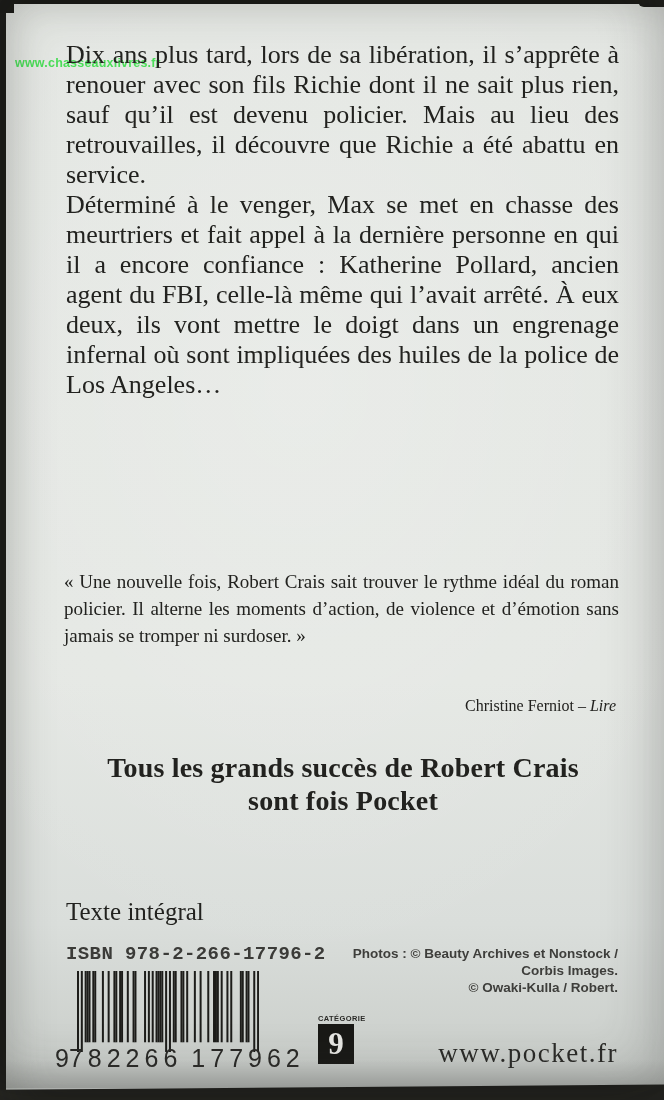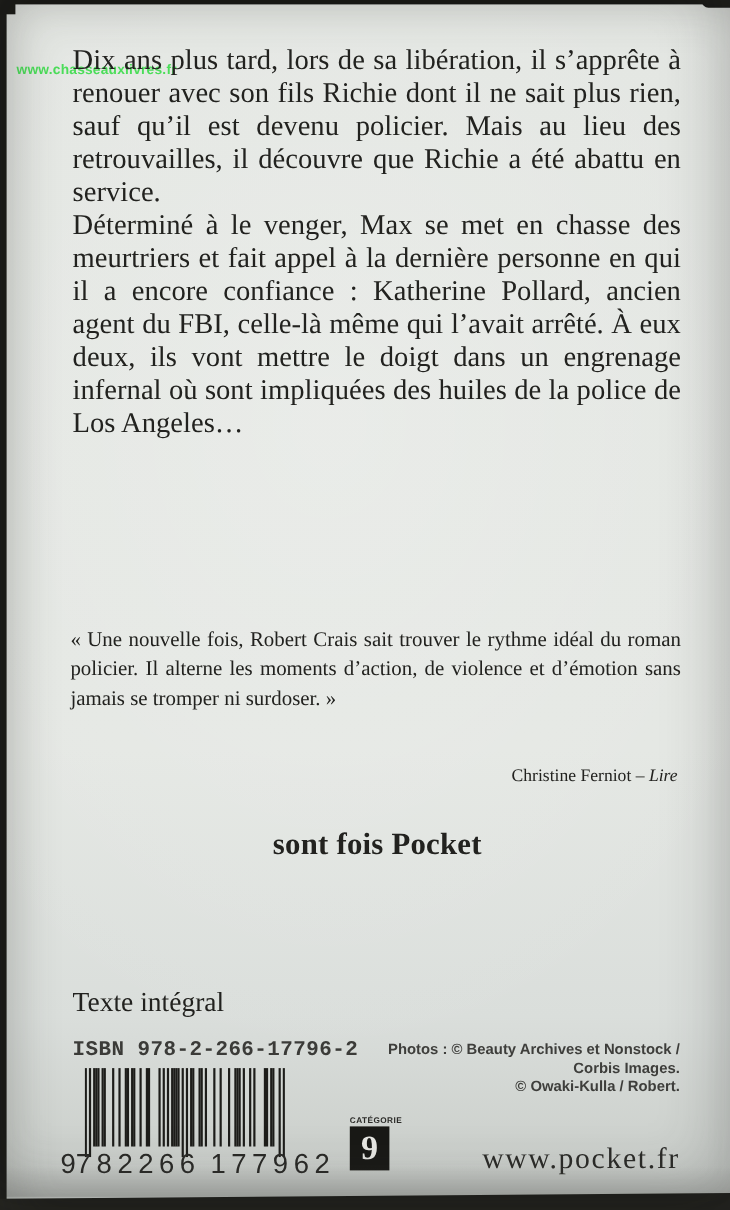--- a/index.html
+++ b/index.html
@@ -76,20 +76,21 @@
   <div class="synopsis">
     <p>Dix ans plus tard, lors de sa libération, il s’apprête à renouer avec son fils Richie dont il ne sait plus rien, sauf qu’il est devenu policier. Mais au lieu des retrouvailles, il découvre que Richie a été abattu en service.</p>
     <p>Déterminé à le venger, Max se met en chasse des meurtriers et fait appel à la dernière personne en qui il a encore confiance : Katherine Pollard, ancien agent du FBI, celle-là même qui l’avait arrêté. À eux deux, ils vont mettre le doigt dans un engrenage infernal où sont impliquées des huiles de la police de Los Angeles…</p>
   </div>
 
   <div class="quote">« Une nouvelle fois, Robert Crais sait trouver le rythme idéal du roman policier. Il alterne les moments d’action, de violence et d’émotion sans jamais se tromper ni surdoser. »</div>
 
   <div class="attribution"><span>Christine Ferniot – </span><span class="src">Lire</span></div>
 
   <div class="promo">
+    <div>Tous les grands succès de Robert Crais</div>
     <div>sont fois Pocket</div>
   </div>
 
   <div class="texte-integral">Texte intégral</div>
 
   <div class="isbn">ISBN 978-2-266-17796-2</div>
 
   <div class="credits">
     <div>Photos : © Beauty Archives et Nonstock /</div>
     <div>Corbis Images.</div>

